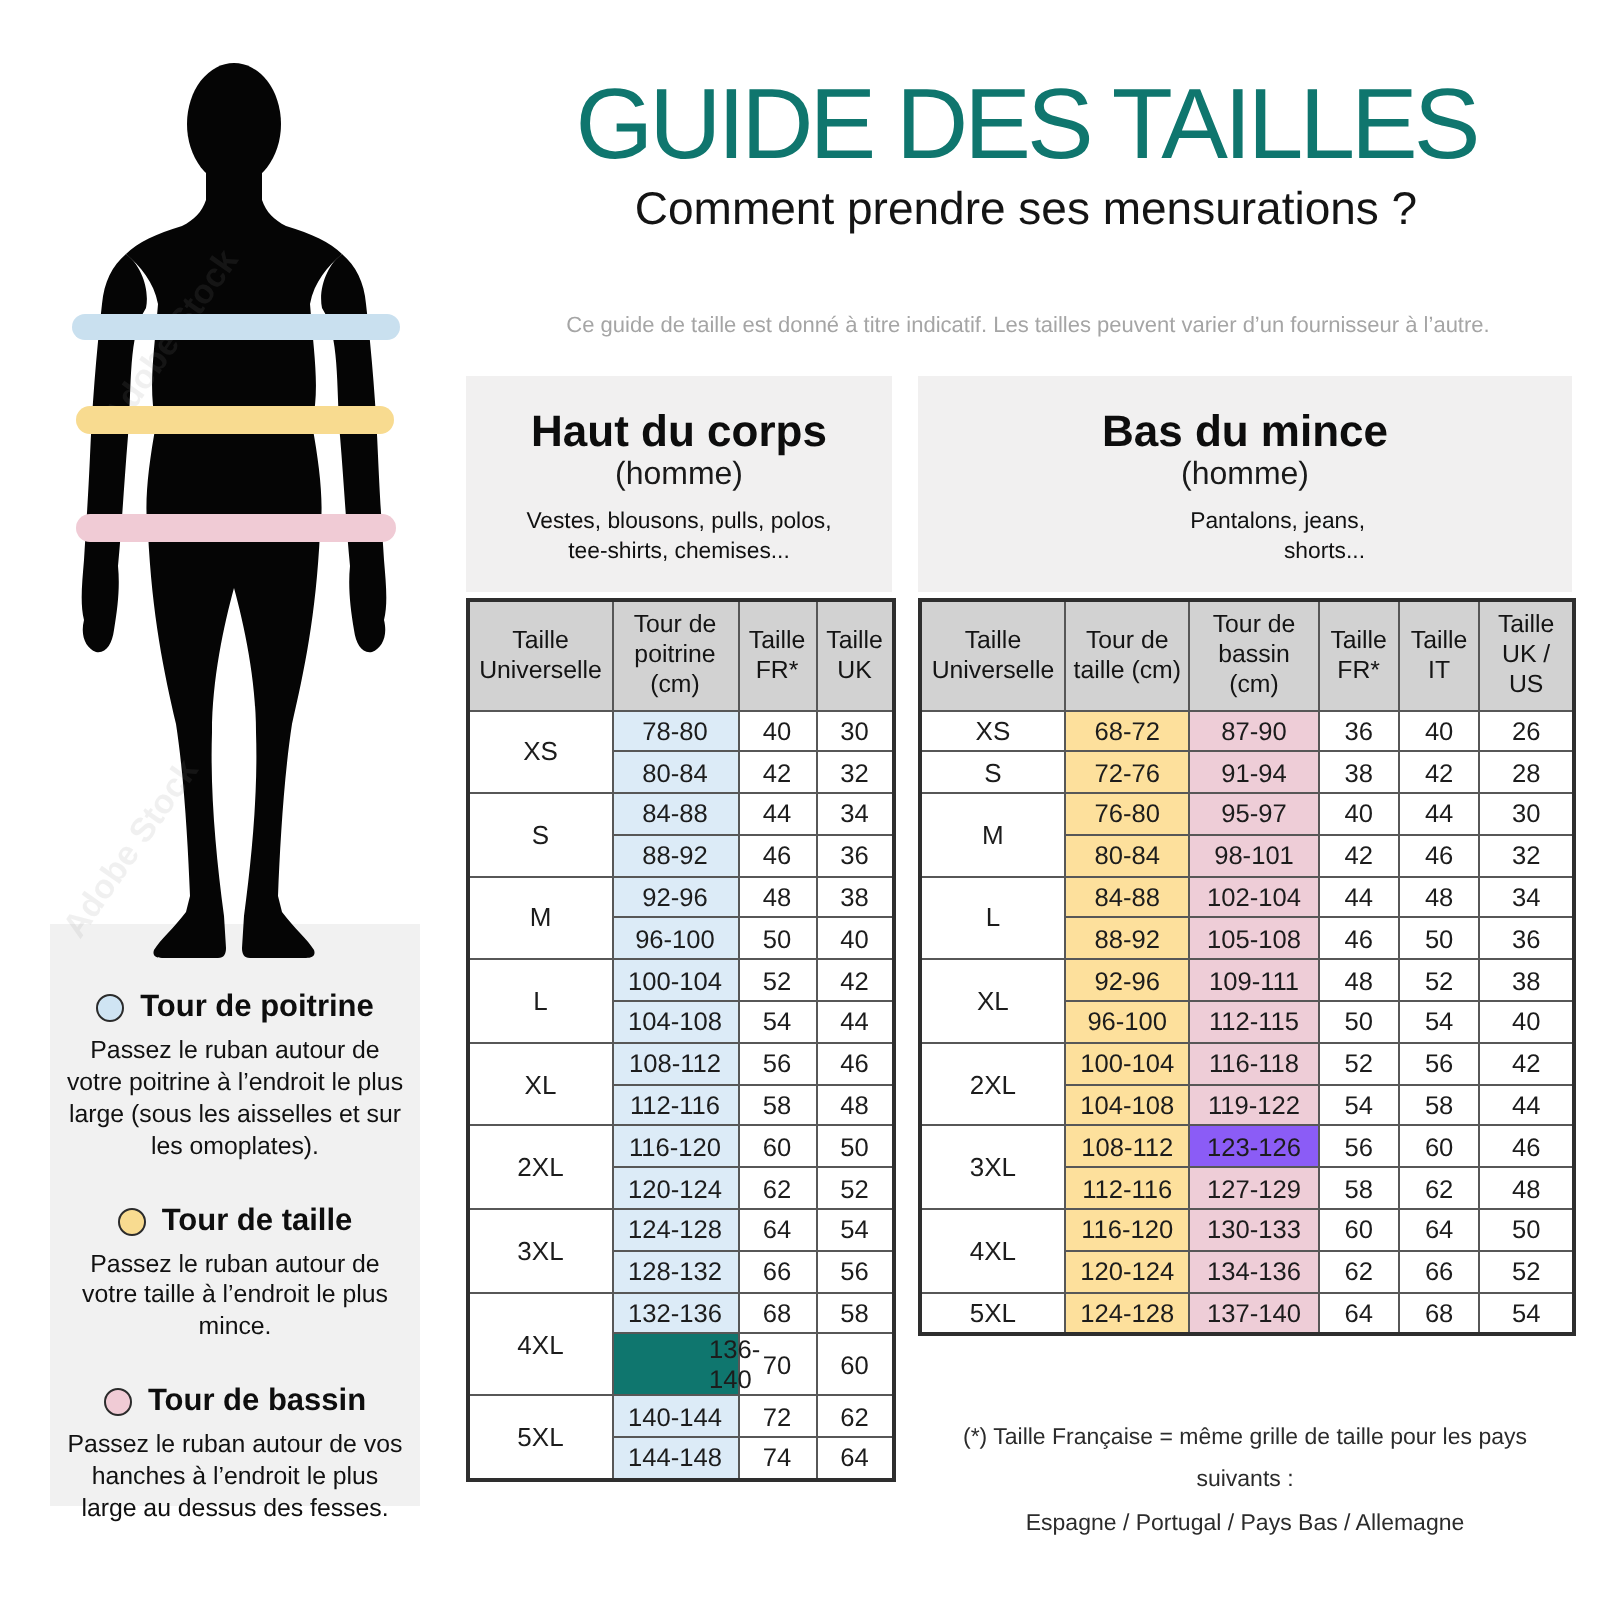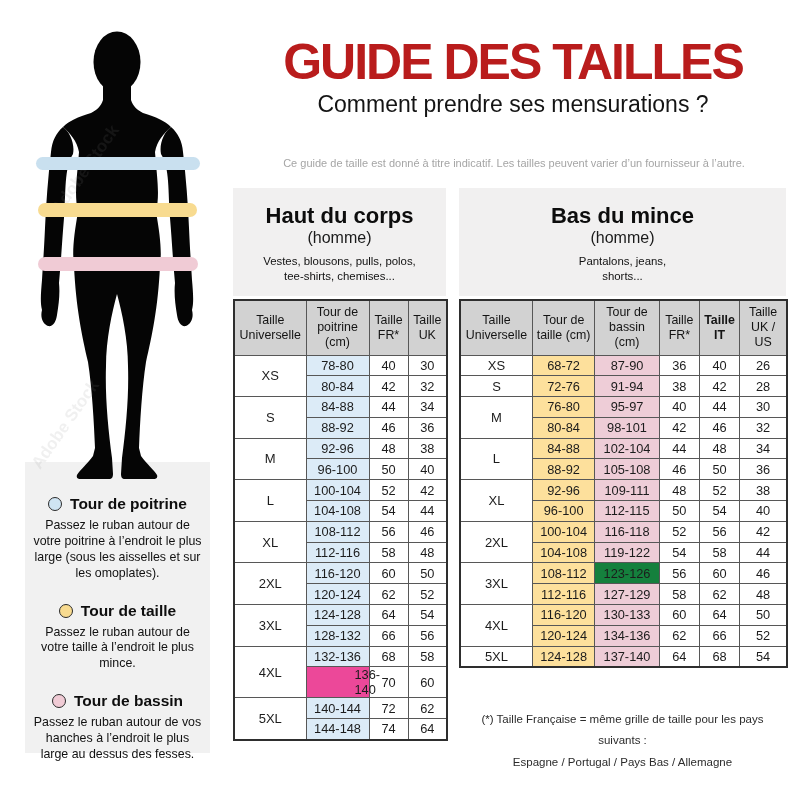--- a/index.html
+++ b/index.html
@@ -2,21 +2,21 @@
 <html><head>
 <meta charset="utf-8">
 <style>
   html,body{margin:0;padding:0;background:#ffffff;}
   .page{
     position:relative;width:800px;height:800px;background:#ffffff;overflow:hidden;
     font-family:"Liberation Sans","DejaVu Sans",sans-serif;color:#161616;
   }
   
   .title-block{position:absolute;left:232px;top:36px;width:562px;text-align:center;}
-  .main-title{font-size:50px;font-weight:700;letter-spacing:-2px;line-height:1.05;color:#b91c1c;margin:0;}
+  .main-title{font-size:50px;font-weight:400;letter-spacing:-2px;line-height:1.05;color:#0f766e;margin:0;}
   .sub-title{font-size:23px;font-weight:400;color:#141414;margin-top:2px;}
   .disclaimer{position:absolute;left:238px;top:157px;width:552px;text-align:center;
     font-size:11px;color:#a5a5a5;}
   
   .figure{position:absolute;left:0;top:0;width:230px;height:500px;z-index:2;}
   .watermark-text{font-size:17px;fill:#8a8a8a;opacity:0.12;font-weight:700;}
   
   .legend-panel{position:absolute;left:25px;top:462px;width:185px;height:291px;
     background:#f1f1f1;z-index:1;text-align:center;}
   .legend-item{margin-top:20px;}
@@ -27,37 +27,37 @@
   .legend-title{font-size:15.5px;font-weight:700;color:#0e0e0e;}
   .legend-desc{font-size:12.4px;line-height:1.28;color:#111;margin:5px 7px 0 7px;}
   
   .section-head{position:absolute;background:#f1f0f0;text-align:center;box-sizing:border-box;padding-top:17px;}
   .head-upper{left:233px;top:188px;width:213px;height:108px;}
   .head-lower{left:459px;top:188px;width:327px;height:108px;}
   .section-title{font-size:22px;font-weight:700;color:#0d0d0d;line-height:1;}
   .section-sub{font-size:16px;color:#1a1a1a;margin-top:2px;}
   .section-desc{font-size:11.4px;color:#111;line-height:1.3;margin:7px auto 0 auto;}
   .head-upper .section-desc{width:170px;}
-  .head-lower .section-desc{width:120px;}
+  .head-lower .section-desc{width:120px;text-align:right;}
   
   .size-table{border-collapse:collapse;table-layout:fixed;position:absolute;background:#fff;
     border:2px solid #2e2e2e;}
   .t-upper{left:233px;top:299px;width:215px;}
   .t-lower{left:459px;top:299px;width:329px;}
   .size-table th{background:#d2d2d2;height:55px;font-size:12.4px;font-weight:400;
     line-height:1.2;padding:0 2px;color:#141414;}
   .size-table th,.size-table td{border:1px solid #575757;text-align:center;vertical-align:middle;box-sizing:border-box;}
   .size-table td{height:20.8px;font-size:12.8px;color:#1c1c1c;padding:0 1px;}
   .size-table td.size{font-size:13px;}
   .size-table tr.sub td{border-top-color:#a9a9a9;}
   .t-upper th:nth-child(1){width:72px;} .t-upper th:nth-child(2){width:63px;}
   .t-upper th:nth-child(3){width:39px;} .t-upper th:nth-child(4){width:39px;}
   .t-lower th:nth-child(1){width:72px;} .t-lower th:nth-child(2){width:62px;}
   .t-lower th:nth-child(3){width:64px;} .t-lower th:nth-child(4){width:40px;}
-  .t-lower th:nth-child(5){width:40px;font-weight:bold;} .t-lower th:nth-child(6){width:47px;}
+  .t-lower th:nth-child(5){width:40px;} .t-lower th:nth-child(6){width:47px;}
   
   .footnote{position:absolute;left:459px;top:709px;width:327px;text-align:center;
     font-size:11.5px;color:#2b2b2b;line-height:1.85;}
 </style>
 </head>
 <body>
 
 <div class="page">
 
   <div class="title-block">
@@ -213,21 +213,21 @@
           <td>66</td>
           <td>56</td>
         </tr>
         <tr>
           <td rowspan="2" class="size">4XL</td>
           <td style="background: rgb(220, 235, 247);">132-136</td>
           <td>68</td>
           <td>58</td>
         </tr>
         <tr class="sub">
-          <td style="background: #ec4899; padding-left: 48px;">136-140</td>
+          <td style="background: #0f766e; padding-left: 48px;">136-140</td>
           <td>70</td>
           <td>60</td>
         </tr>
         <tr>
           <td rowspan="2" class="size">5XL</td>
           <td style="background: rgb(220, 235, 247);">140-144</td>
           <td>72</td>
           <td>62</td>
         </tr>
         <tr class="sub">
@@ -327,21 +327,21 @@
         <tr class="sub">
           <td style="background: rgb(253, 224, 156);">104-108</td>
           <td style="background: rgb(238, 205, 215);">119-122</td>
           <td>54</td>
           <td>58</td>
           <td>44</td>
         </tr>
         <tr>
           <td rowspan="2" class="size">3XL</td>
           <td style="background: rgb(253, 224, 156);">108-112</td>
-          <td style="background: #15803d; text-align: center;">123-126</td>
+          <td style="background: #8b5cf6; text-align: center;">123-126</td>
           <td>56</td>
           <td>60</td>
           <td>46</td>
         </tr>
         <tr class="sub">
           <td style="background: rgb(253, 224, 156);">112-116</td>
           <td style="background: rgb(238, 205, 215);">127-129</td>
           <td>58</td>
           <td>62</td>
           <td>48</td>

